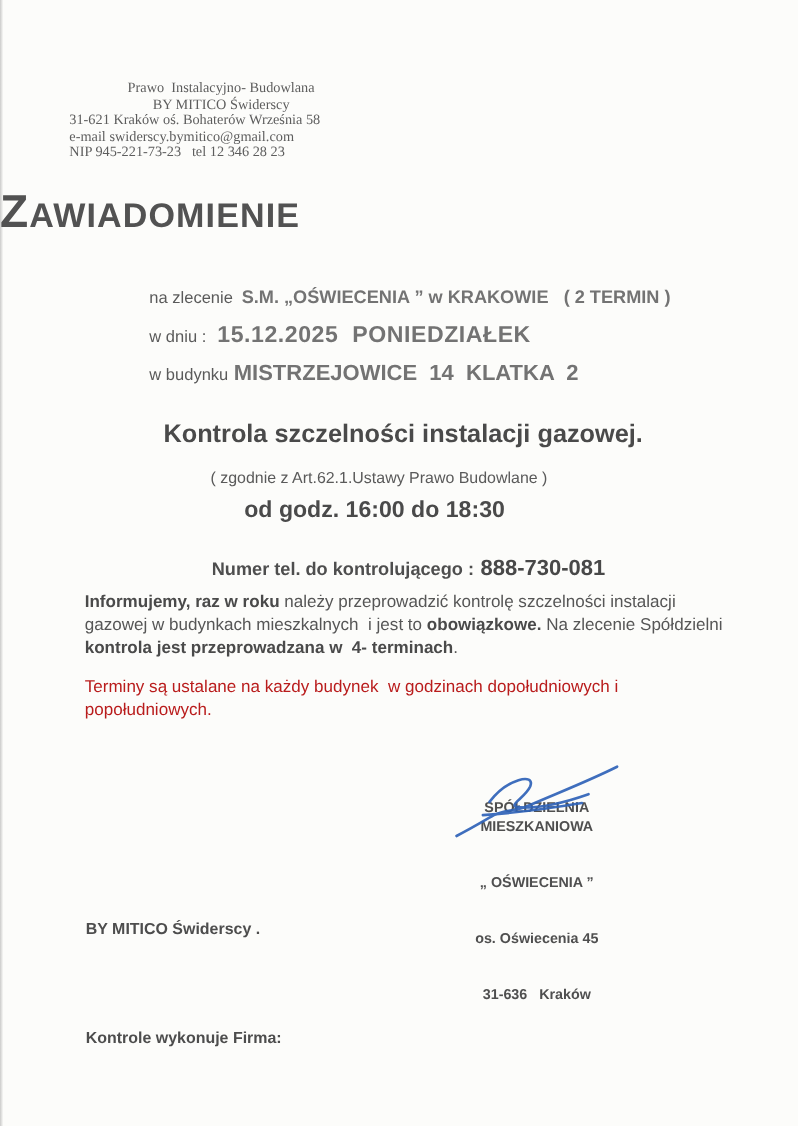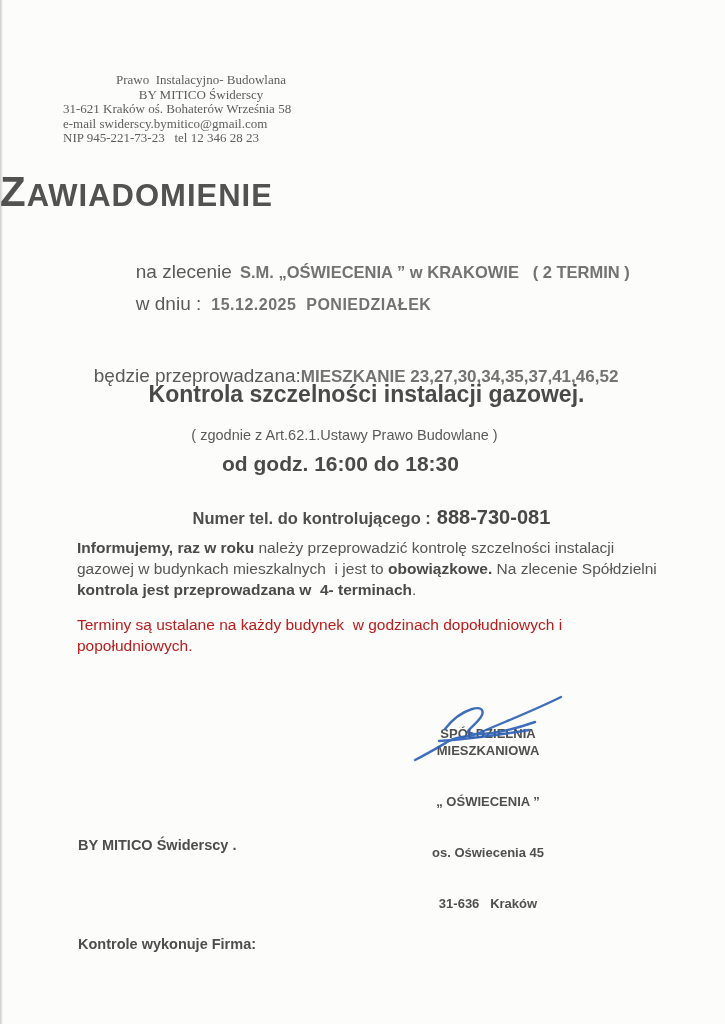--- a/index.html
+++ b/index.html
@@ -31,26 +31,26 @@
   .title{
     position:absolute;left:0;top:168px;width:100%;
     margin:0;text-align:left;
     font-size:31px;font-weight:bold;letter-spacing:1px;
     color:#525252;line-height:1.15;
   }
   .title::first-letter{font-size:42px;}
 
   
   .row{position:absolute;white-space:pre-wrap;}
-  .pfx{font-size:19px;color:#5a5a5a;}
+  .pfx{font-size:15px;color:#5a5a5a;}
   .val{font-weight:bold;color:#737373;}
   .row-order{left:118px;top:243px;}
   .row-order .val{font-size:16.5px;margin-left:8px;}
   .row-date{left:118px;top:275px;}
-  .row-date .val{font-size:16px;margin-left:10px;letter-spacing:.5px;}
+  .row-date .val{font-size:21px;margin-left:10px;letter-spacing:.5px;}
   .row-building{left:118px;top:310px;}
   .row-building .val{font-size:20px;margin-left:5px;}
   .row-scope{left:76px;top:347px;}
   .row-scope .val{font-size:17px;}
 
   .subject{
     position:absolute;left:0;top:381px;width:100%;margin:0;
     text-align:center;transform:translateX(4px);
     font-size:23px;font-weight:bold;color:#4a4a4a;
   }
@@ -114,24 +114,24 @@
   <h1 class="title">ZAWIADOMIENIE</h1>
 
   <div class="row row-order">
     <span class="pfx">na zlecenie</span><span class="val prewrap">S.M. „OŚWIECENIA ” w KRAKOWIE   ( 2 TERMIN )</span>
   </div>
 
   <div class="row row-date">
     <span class="pfx">w dniu :</span><span class="val prewrap">15.12.2025  PONIEDZIAŁEK</span>
   </div>
 
+  <div class="row row-building">
+    <span class="pfx">w budynku</span><span class="val prewrap">MISTRZEJOWICE  14  KLATKA  2</span>
+  </div>
 
-  <div class="row row-scope">
-    <span class="pfx">będzie przeprowadzana:</span><span class="val prewrap">MIESZKANIE 23,27,30,34,35,37,41,46,52</span>
-  </div>
 
   <h2 class="subject">Kontrola szczelności instalacji gazowej.</h2>
 
   <div class="legal">( zgodnie z Art.62.1.Ustawy Prawo Budowlane )</div>
 
   <div class="hours">od godz. 16:00 do 18:30</div>
 
   <div class="phone">
     <span class="label">Numer tel. do kontrolującego :</span><span class="number">888-730-081</span>
   </div>

